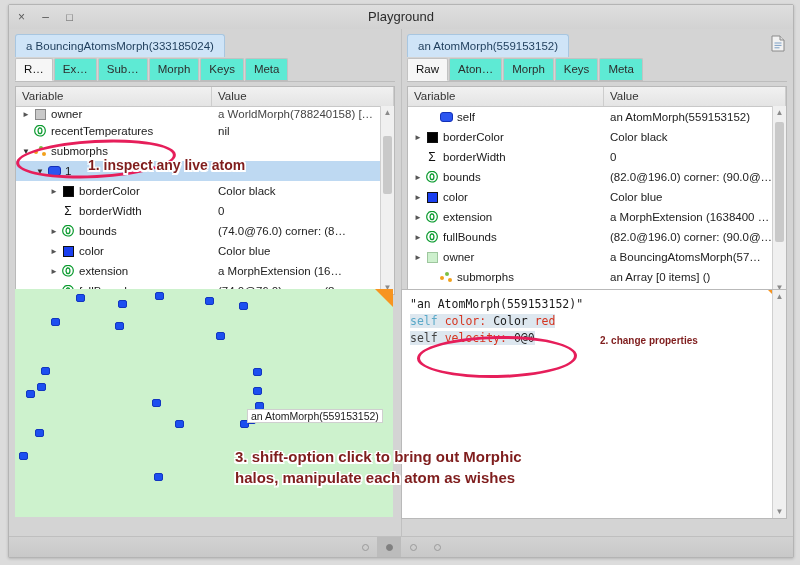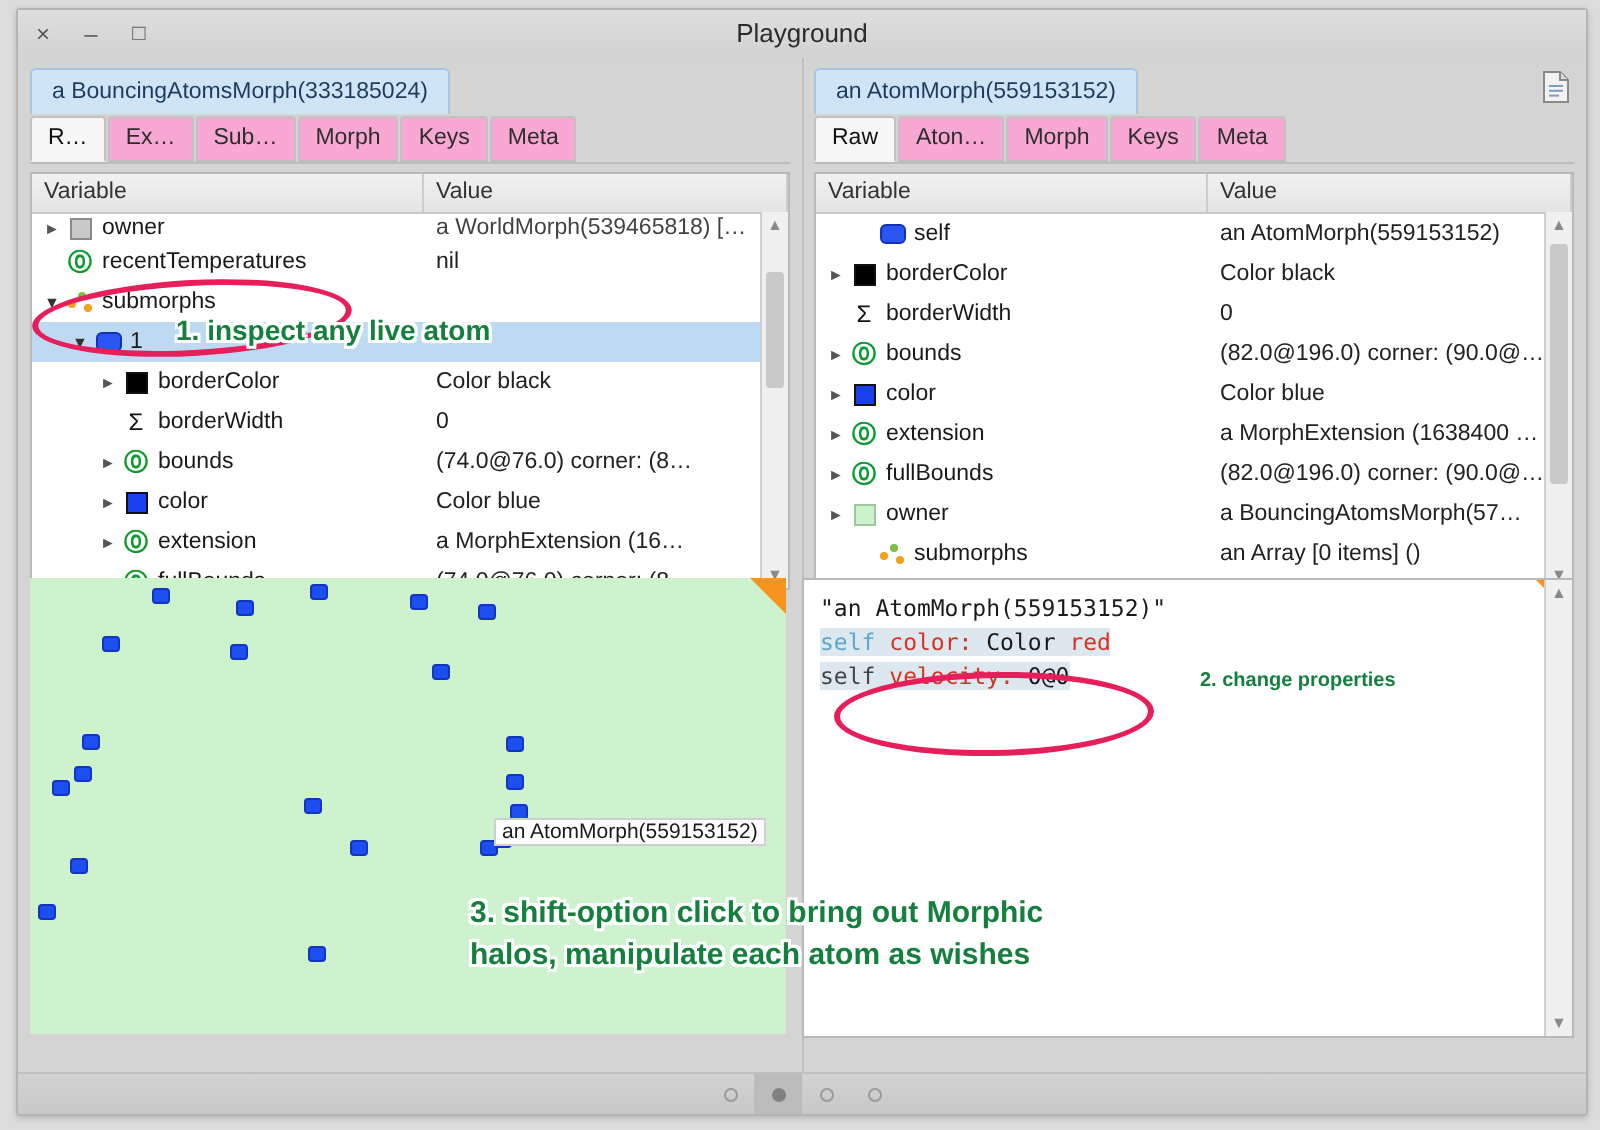--- a/index.html
+++ b/index.html
@@ -38,21 +38,21 @@
 
   .tabrow{position:relative;height:24px;margin:3px 6px 0 6px;}
   .tab-main{position:absolute;left:0;top:2px;height:22px;padding:0 10px;line-height:22px;
     background:#cfe4f7;border:1px solid #a8c6e0;border-bottom:none;border-radius:3px 3px 0 0;
     font-size:11.5px;color:#1d3c5a;white-space:nowrap;cursor:pointer;}
   .doc-icon{position:absolute;right:2px;top:3px;width:14px;height:17px;cursor:pointer;}
 
   .subtabs{position:relative;height:25px;margin:0 6px;border-bottom:1px solid #bdbdbd;
     display:flex;align-items:flex-end;gap:0px;}
   .stab{height:21px;line-height:21px;padding:0 8px;font-size:11.5px;color:#2d2d2d;
-    background:#f9a8d4;border:1px solid #c2c2c2;border-bottom:1px solid #bdbdbd;
+    background:#5eead4;border:1px solid #c2c2c2;border-bottom:1px solid #bdbdbd;
     margin-right:1px;border-radius:2px 2px 0 0;cursor:pointer;white-space:nowrap;}
   .stab.active{background:#f6f6f6;border-bottom-color:#f6f6f6;color:#111;}
 
   
   .tree{position:relative;margin:4px 6px 0 6px;height:207px;background:#fff;
     border:1px solid #b9b9b9;overflow:hidden;}
   .thead{display:flex;height:19px;background:linear-gradient(#f1f1f1,#e4e4e4);
     border-bottom:1px solid #c8c8c8;}
   .th{line-height:19px;padding-left:6px;font-size:11.5px;color:#333;
     border-right:1px solid #cdcdcd;box-sizing:border-box;}
@@ -112,21 +112,21 @@
   .cclass{color:#1a1a1a;}
   .hl{background:#dde7ef;}
   .editor .vscroll{top:0;}
 
   
   .halo{position:absolute;left:0;top:0;}
   .hlabel{position:absolute;background:#fff;border:1px solid #cfcfcf;
     padding:0 3px;font-size:10.5px;color:#1a1a1a;white-space:nowrap;}
 
   
-  .ann{position:absolute;color:#15803d;font-weight:bold;white-space:pre;
+  .ann{position:absolute;color:#7f1d1d;font-weight:bold;white-space:pre;
     text-shadow:-1.5px 0 #fff,1.5px 0 #fff,0 -1.5px #fff,0 1.5px #fff,
       -1.5px -1.5px #fff,1.5px -1.5px #fff,-1.5px 1.5px #fff,1.5px 1.5px #fff;}
   .ellipse{position:absolute;border:3px solid #e61e5a;border-radius:50%;
     box-sizing:border-box;pointer-events:none;}
 
   
   .botbar{position:absolute;left:0;right:0;bottom:0;height:20px;
     background:linear-gradient(#d2d2d2,#c8c8c8);border-top:1px solid #bfbfbf;}
   .pager{position:absolute;left:50%;transform:translateX(-50%);top:0;height:20px;
     display:flex;align-items:center;gap:0px;}
@@ -191,21 +191,21 @@
           </div>
           <div class="trows" id="left-rows">
               <div class="trow" style="height: 14px;">
                 <div class="tvar" style="padding-left: 4px;">
                   <span class="arrow">►</span>
                   <span class="gly">
                     <span class="sw" style="background:#c9c9c9;border-color:#8a8a8a"></span>
                   </span>
                   <span class="lbl">owner</span>
                 </div>
-                <div class="tval" style="opacity: 0.85;">a WorldMorph(539465818) […</div>
+                <div class="tval" style="opacity: 0.85;">a WorldMorph(788240158) […</div>
               </div>
               <div class="trow">
                 <div class="tvar" style="padding-left: 4px;">
                   <span class="arrow"></span>
                   <span class="gly">
                     <span class="gG">⓪</span>
                   </span>
                   <span class="lbl">recentTemperatures</span>
                 </div>
                 <div class="tval">nil</div>

